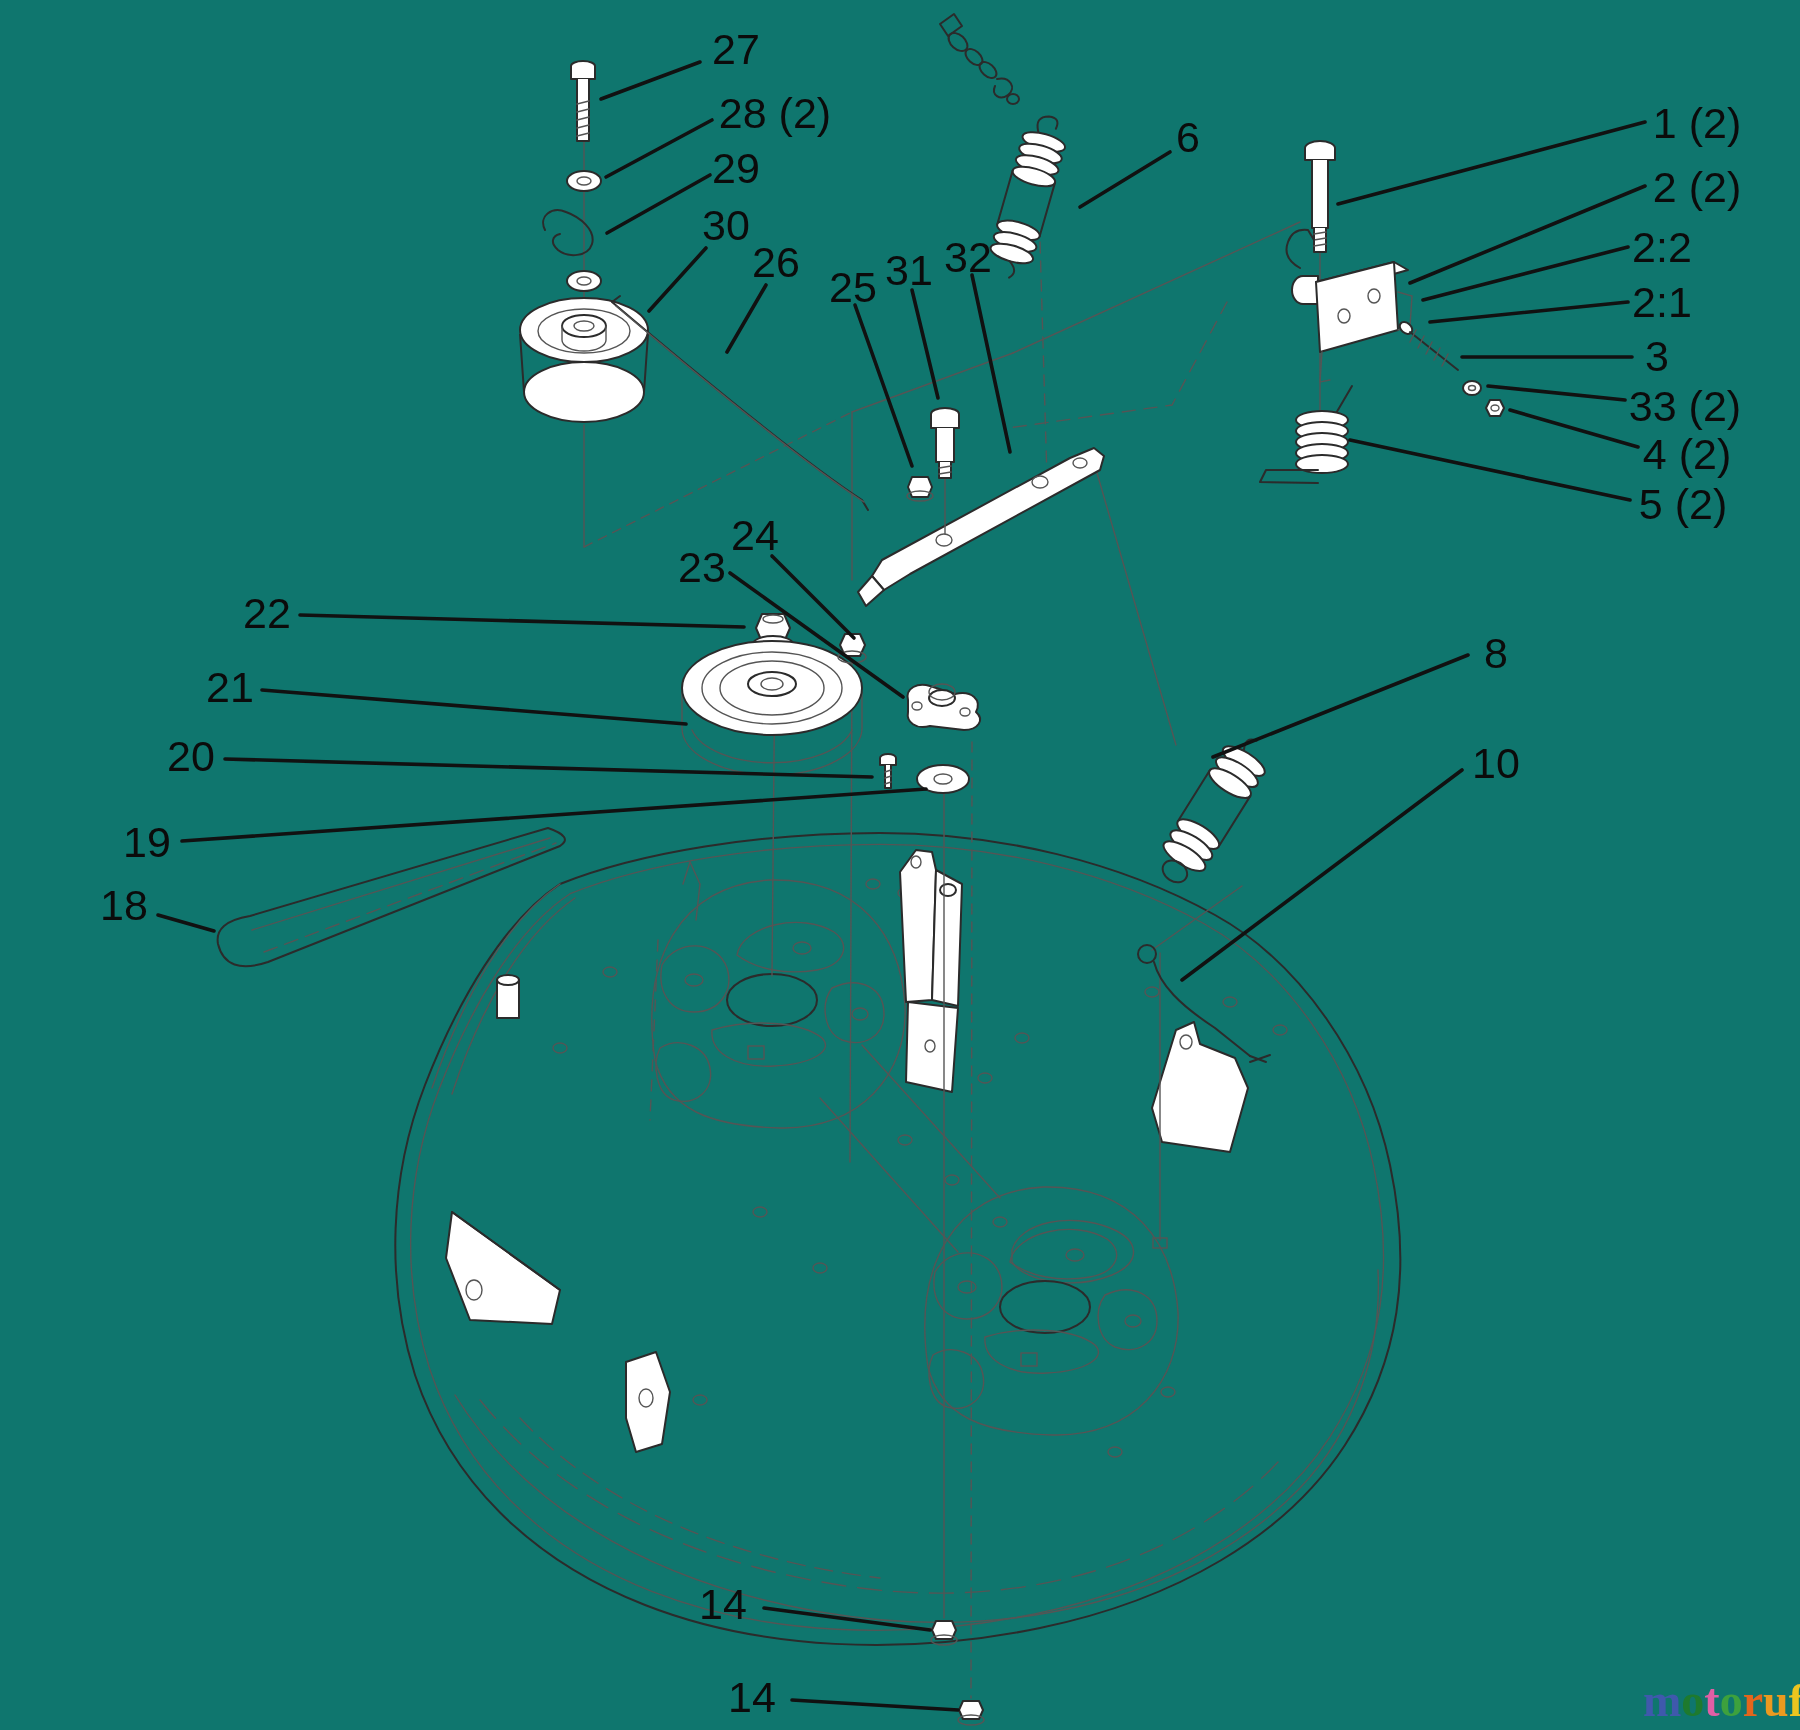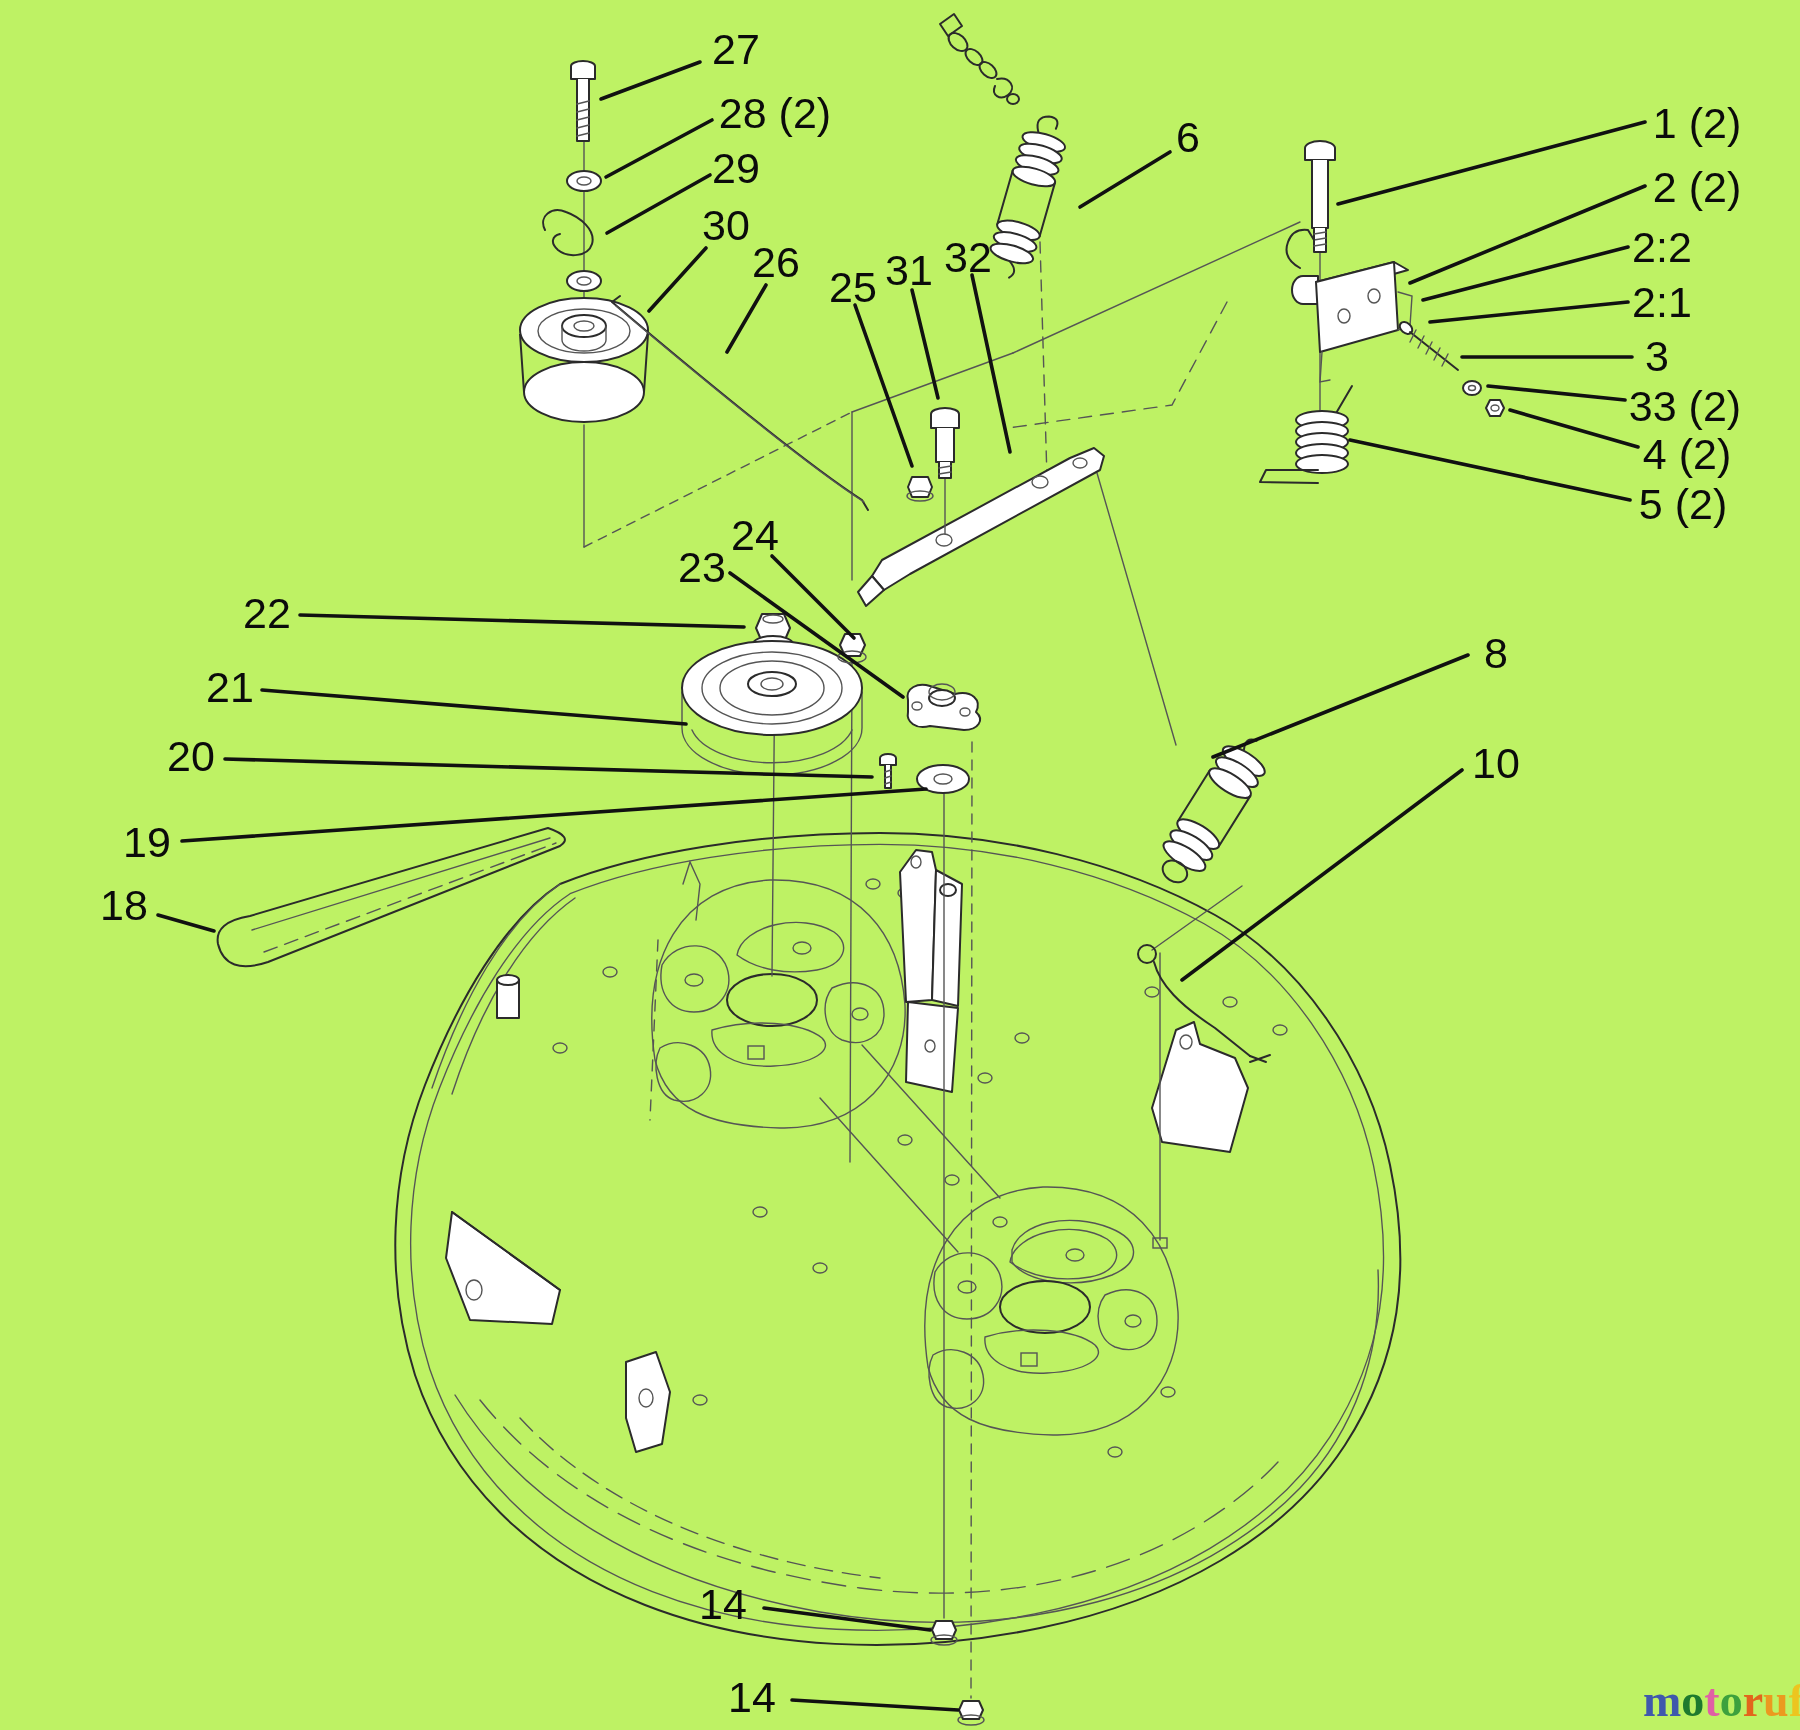--- a/index.html
+++ b/index.html
@@ -1,16 +1,16 @@
 <!DOCTYPE html>
 <html><head>
 <meta charset="utf-8">
 <style>
   html,body{margin:0;padding:0;background:#fff;}
-  .stage{width:1800px;height:1730px;position:relative;background:#bef264;overflow:hidden;}
+  .stage{width:1800px;height:1730px;position:relative;background:#0f766e;overflow:hidden;}
   svg{display:block;}
   .ln{stroke:#2b2b2b;stroke-width:2;fill:none;stroke-linecap:round;stroke-linejoin:round;}
   .tn{stroke:#555;stroke-width:1.4;fill:none;stroke-linecap:round;}
   .wh{stroke:#2b2b2b;stroke-width:2;fill:#fff;stroke-linejoin:round;}
   .ld{stroke:#111;stroke-width:3.6;fill:none;stroke-linecap:round;}
   .callout{font-family:"Liberation Sans",sans-serif;font-size:43px;fill:#0b0b0b;}
   .wm{font-family:"Liberation Serif",serif;font-weight:700;font-size:46px;}
   .wm-suffix{font-size:25px;font-weight:700;}
 </style>
 </head>

